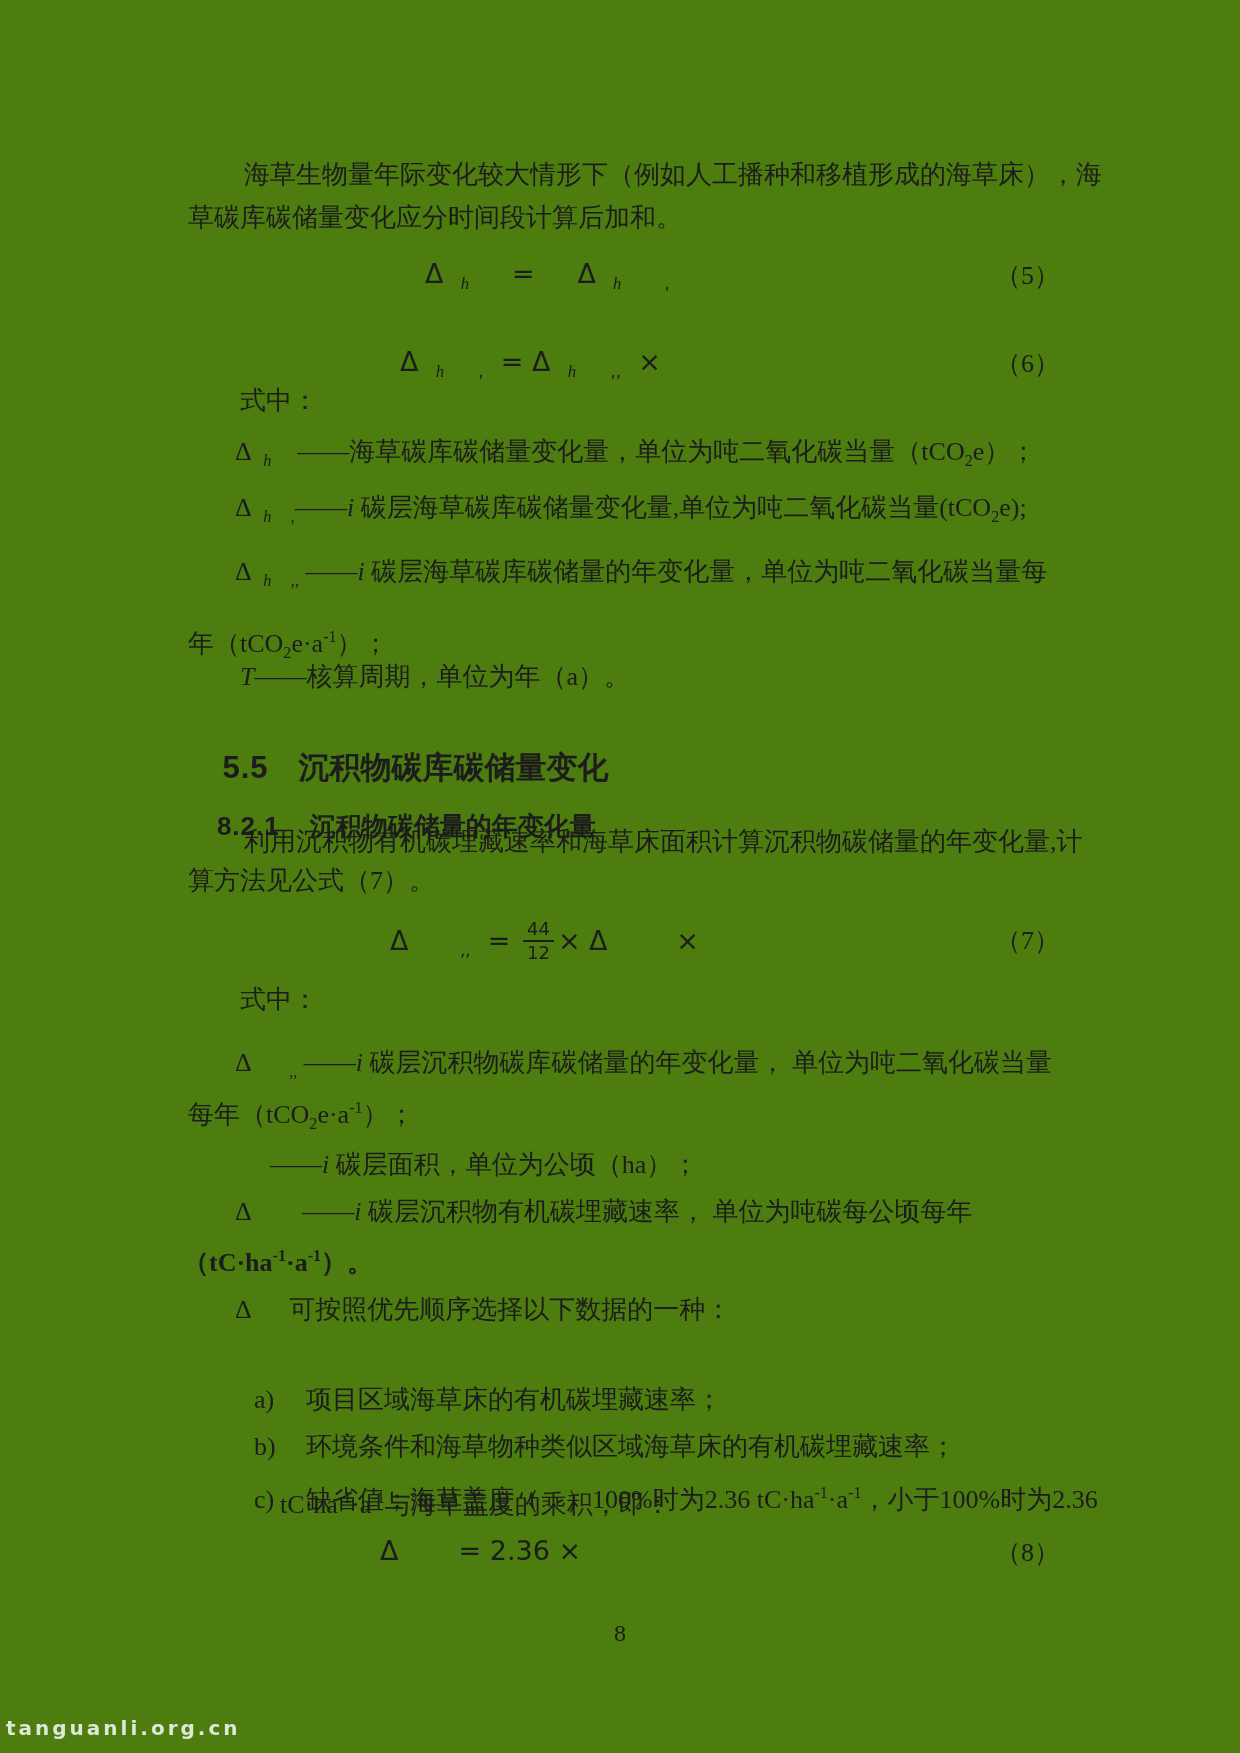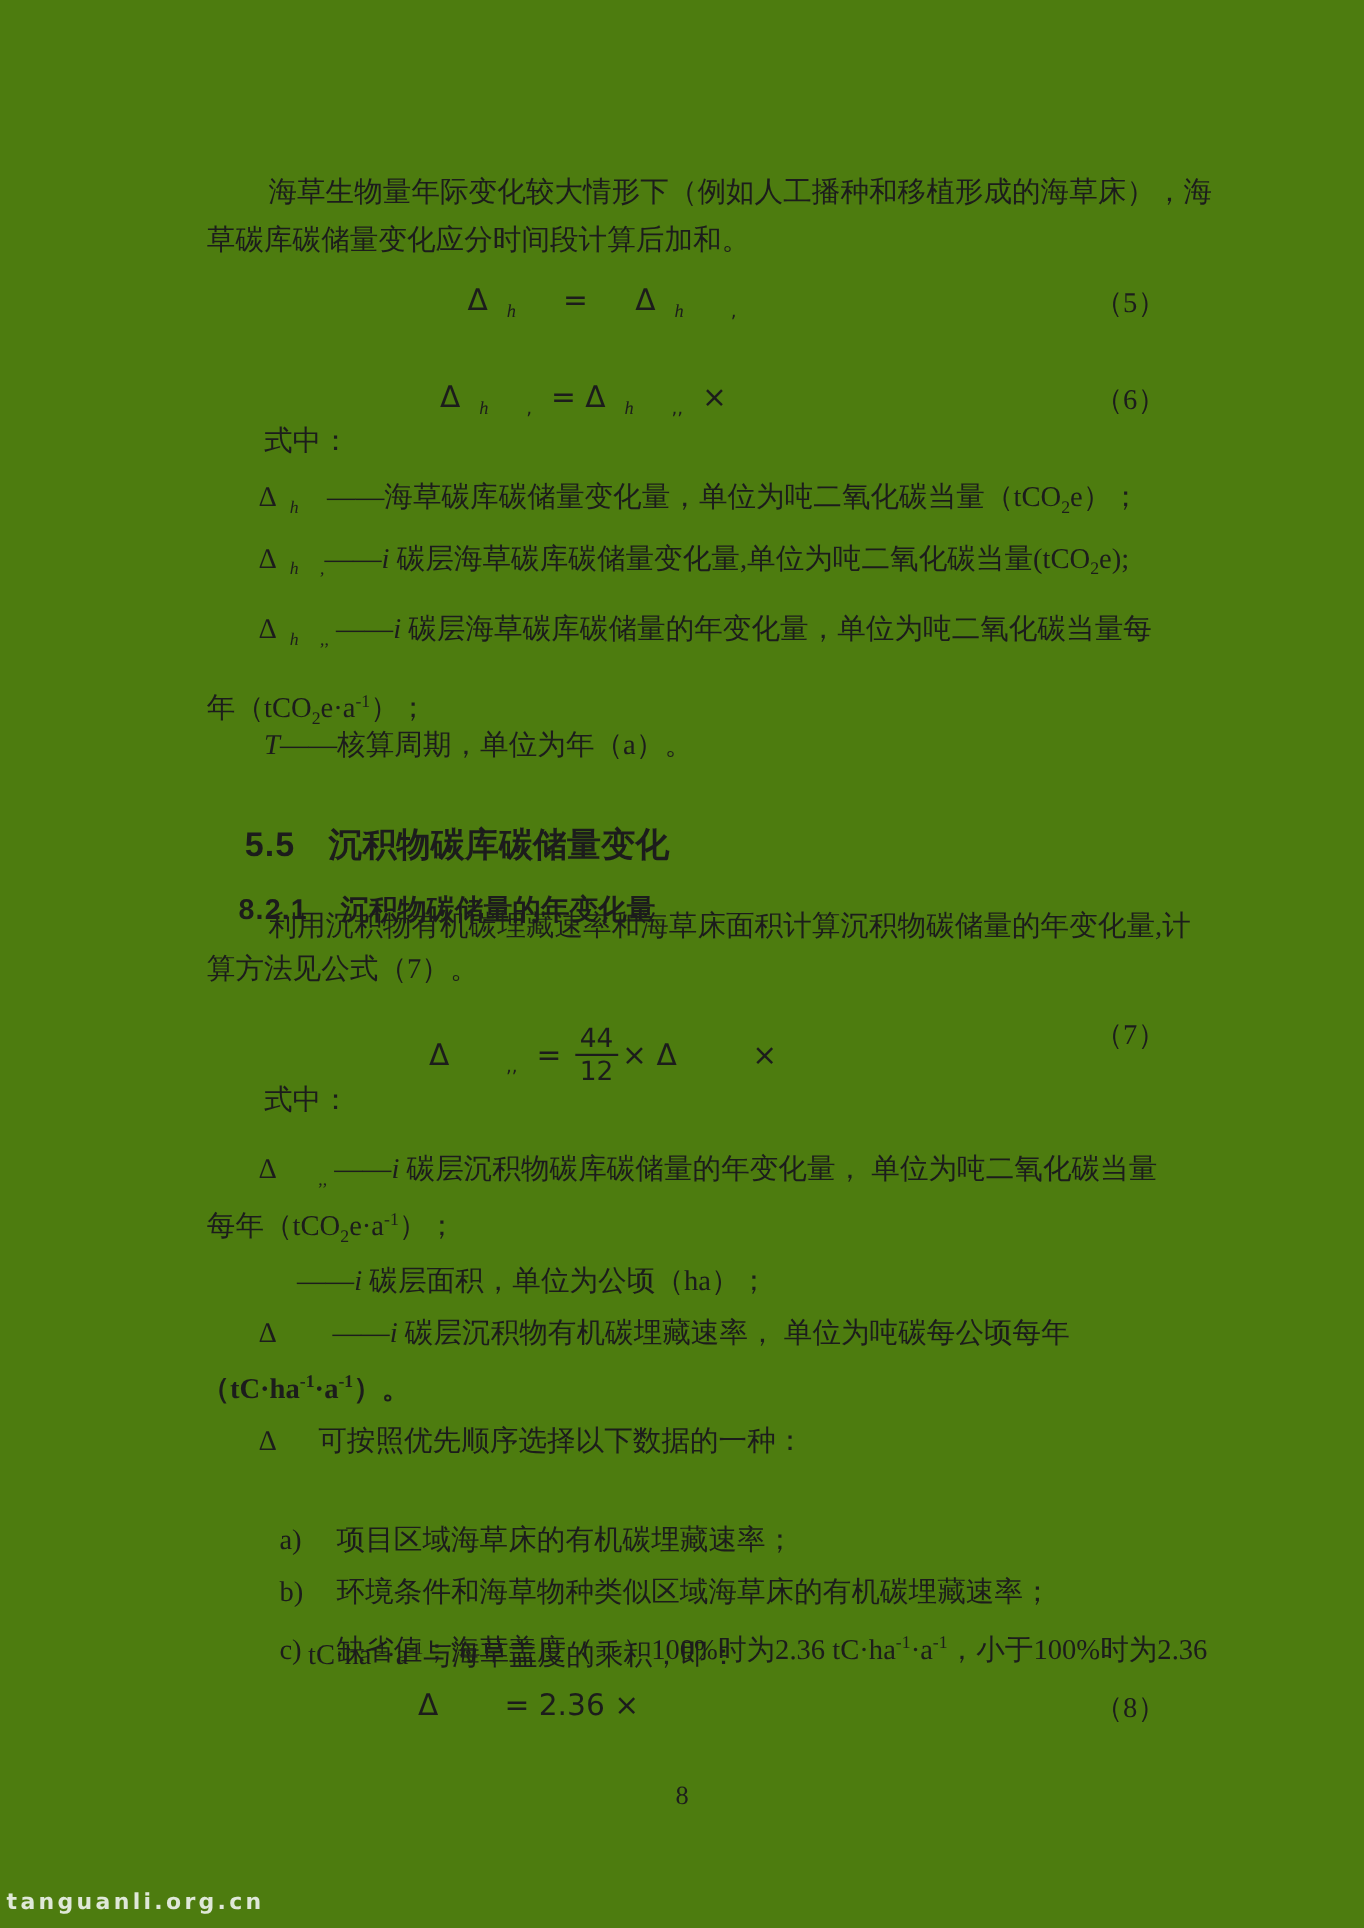--- a/index.html
+++ b/index.html
@@ -82,24 +82,24 @@
   .f8-row{top:1535px;}
   .f5-row .f-body{left:235px;}
   .f6-row .f-body{left:210px;}
   .f7-row .f-body{left:200px;display:flex;align-items:center;}
   .f8-row .f-body{left:190px;}
   .f7-row .f-num{top:8px;}
   .f-delta{font-family:"DejaVu Sans","Liberation Sans",sans-serif;}
   .frac{
     display:inline-block;
     text-align:center;
-    font-size:24px;
+    font-size:18px;
     line-height:1.1;
     vertical-align:middle;
-    margin:16px 4px;
+    margin:4px 4px;
   }
   .frac .num{display:block;border-bottom:2px solid var(--ink);padding:0 4px 1px 4px;}
   .frac .den{display:block;padding-top:1px;}
 
   
   .page-number{
     position:absolute;
     top:1620px;
     left:0;
     width:100%;

